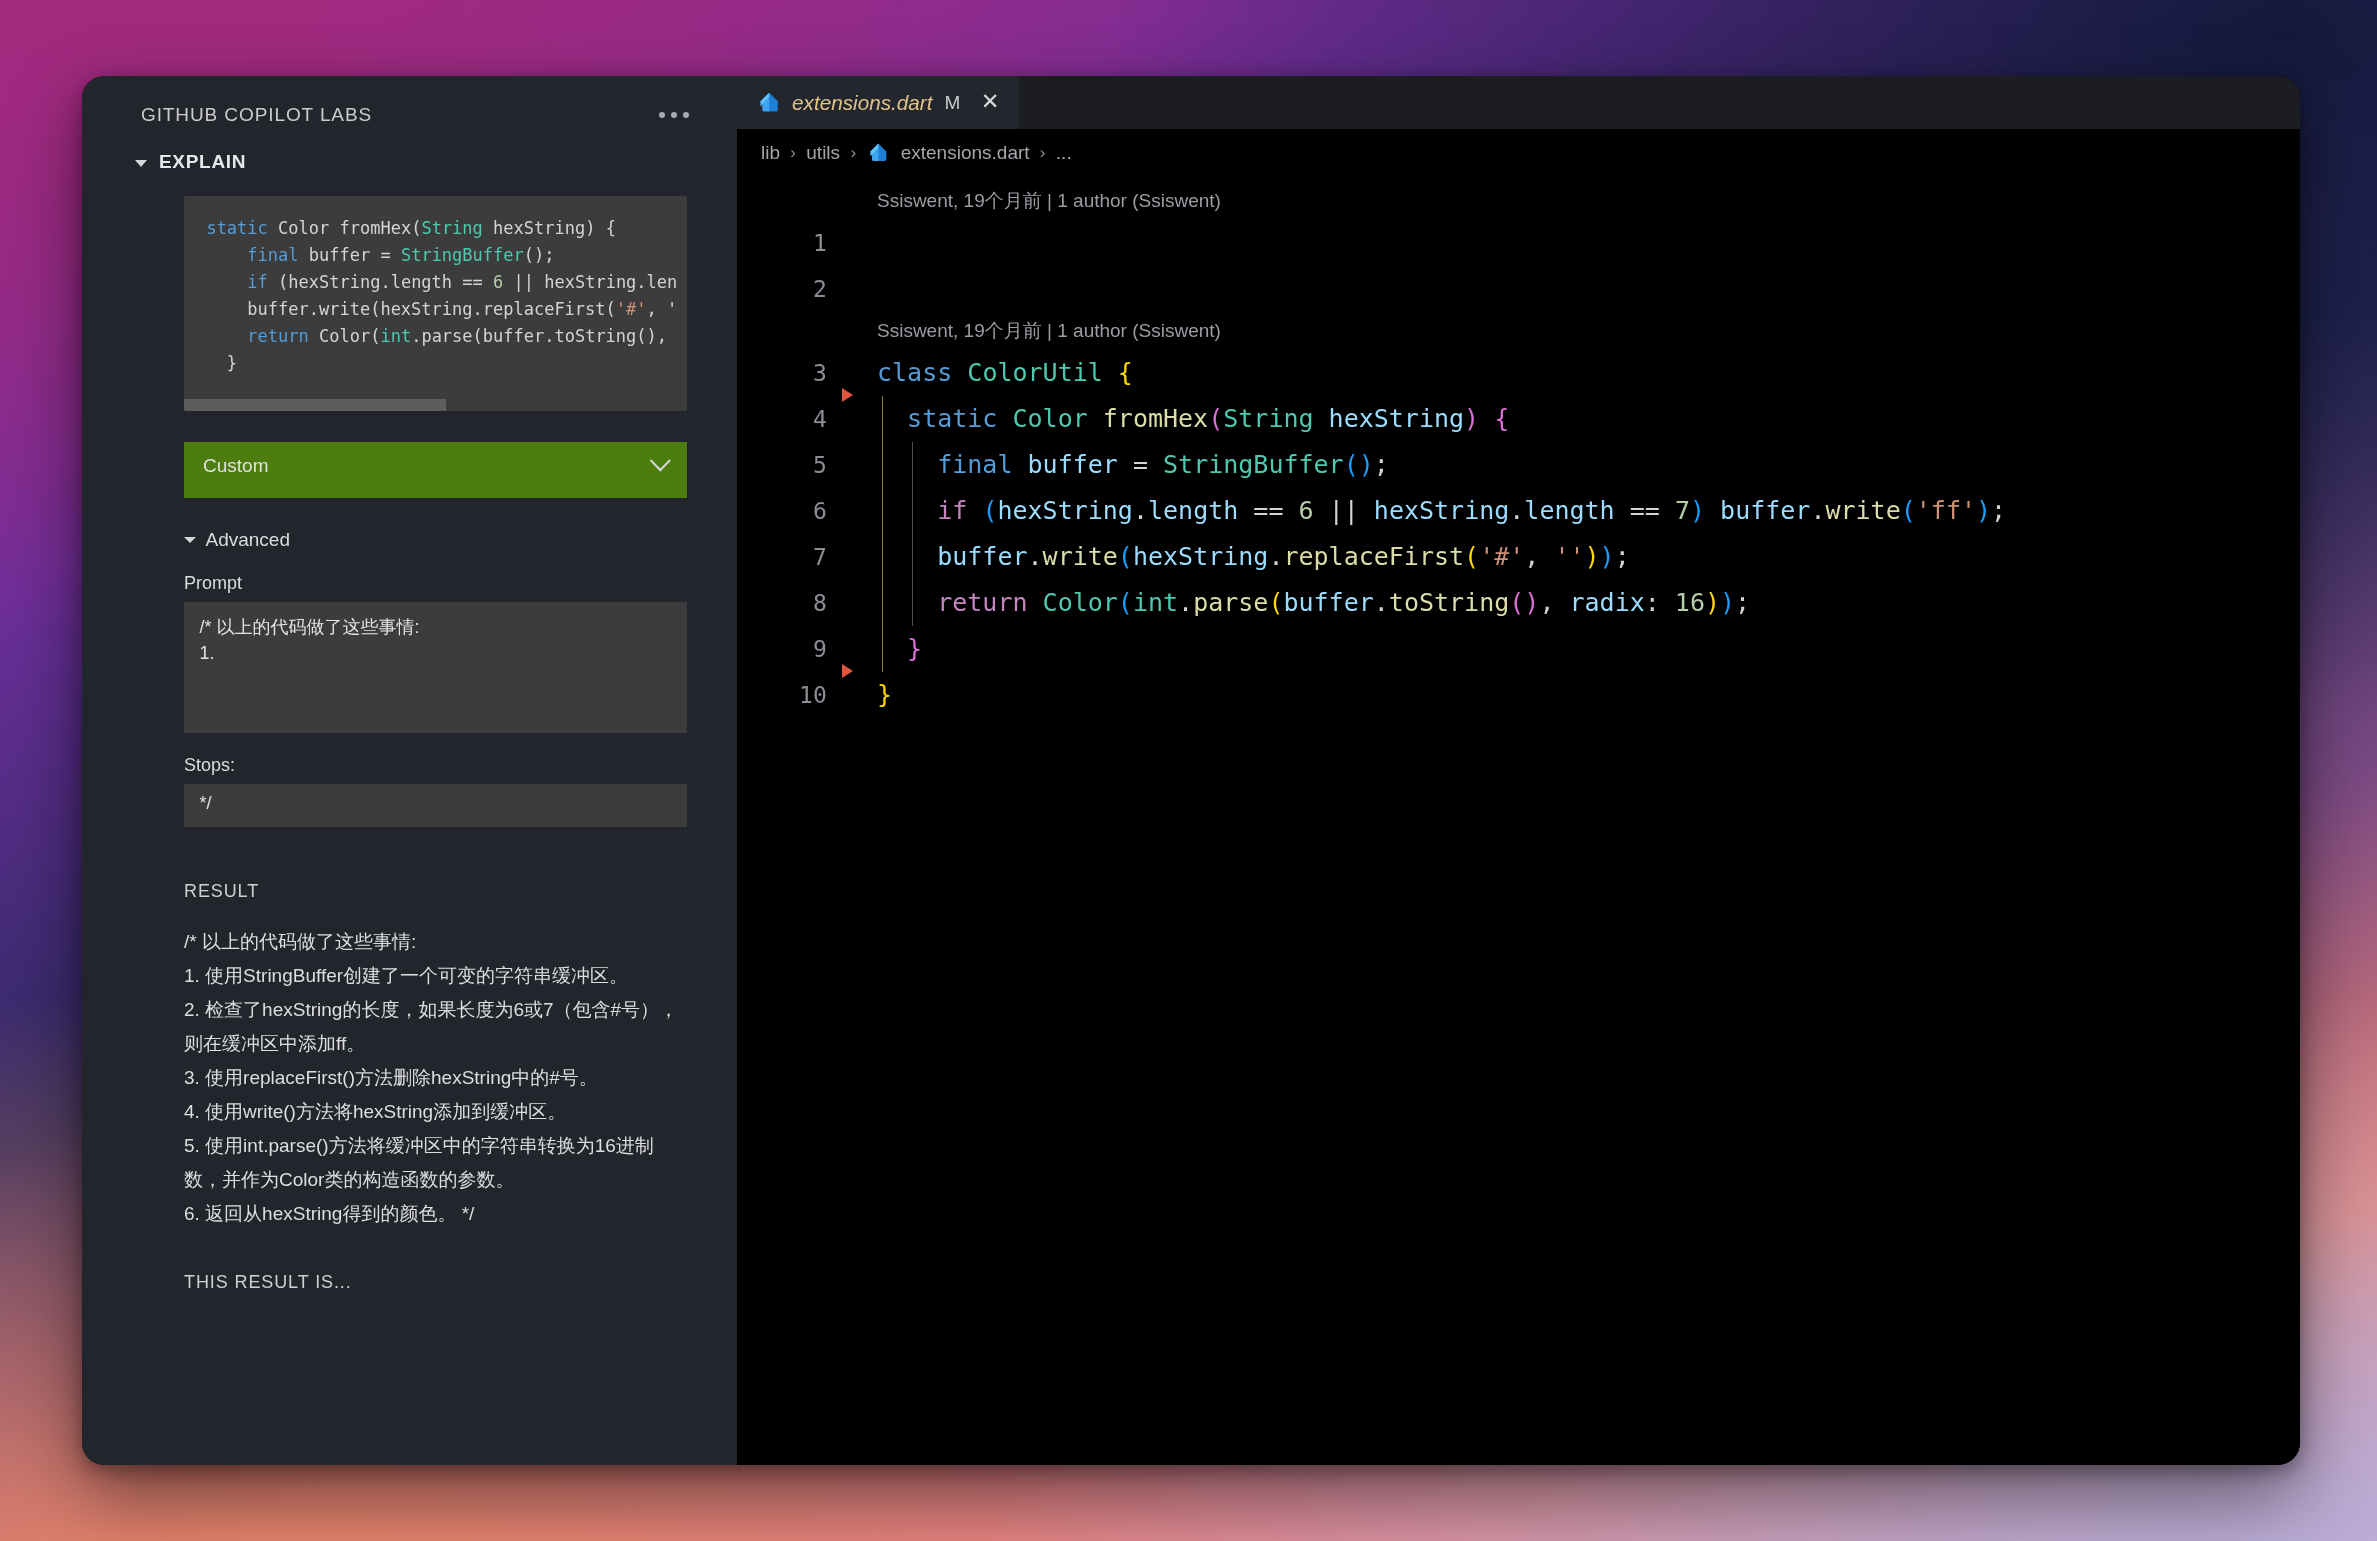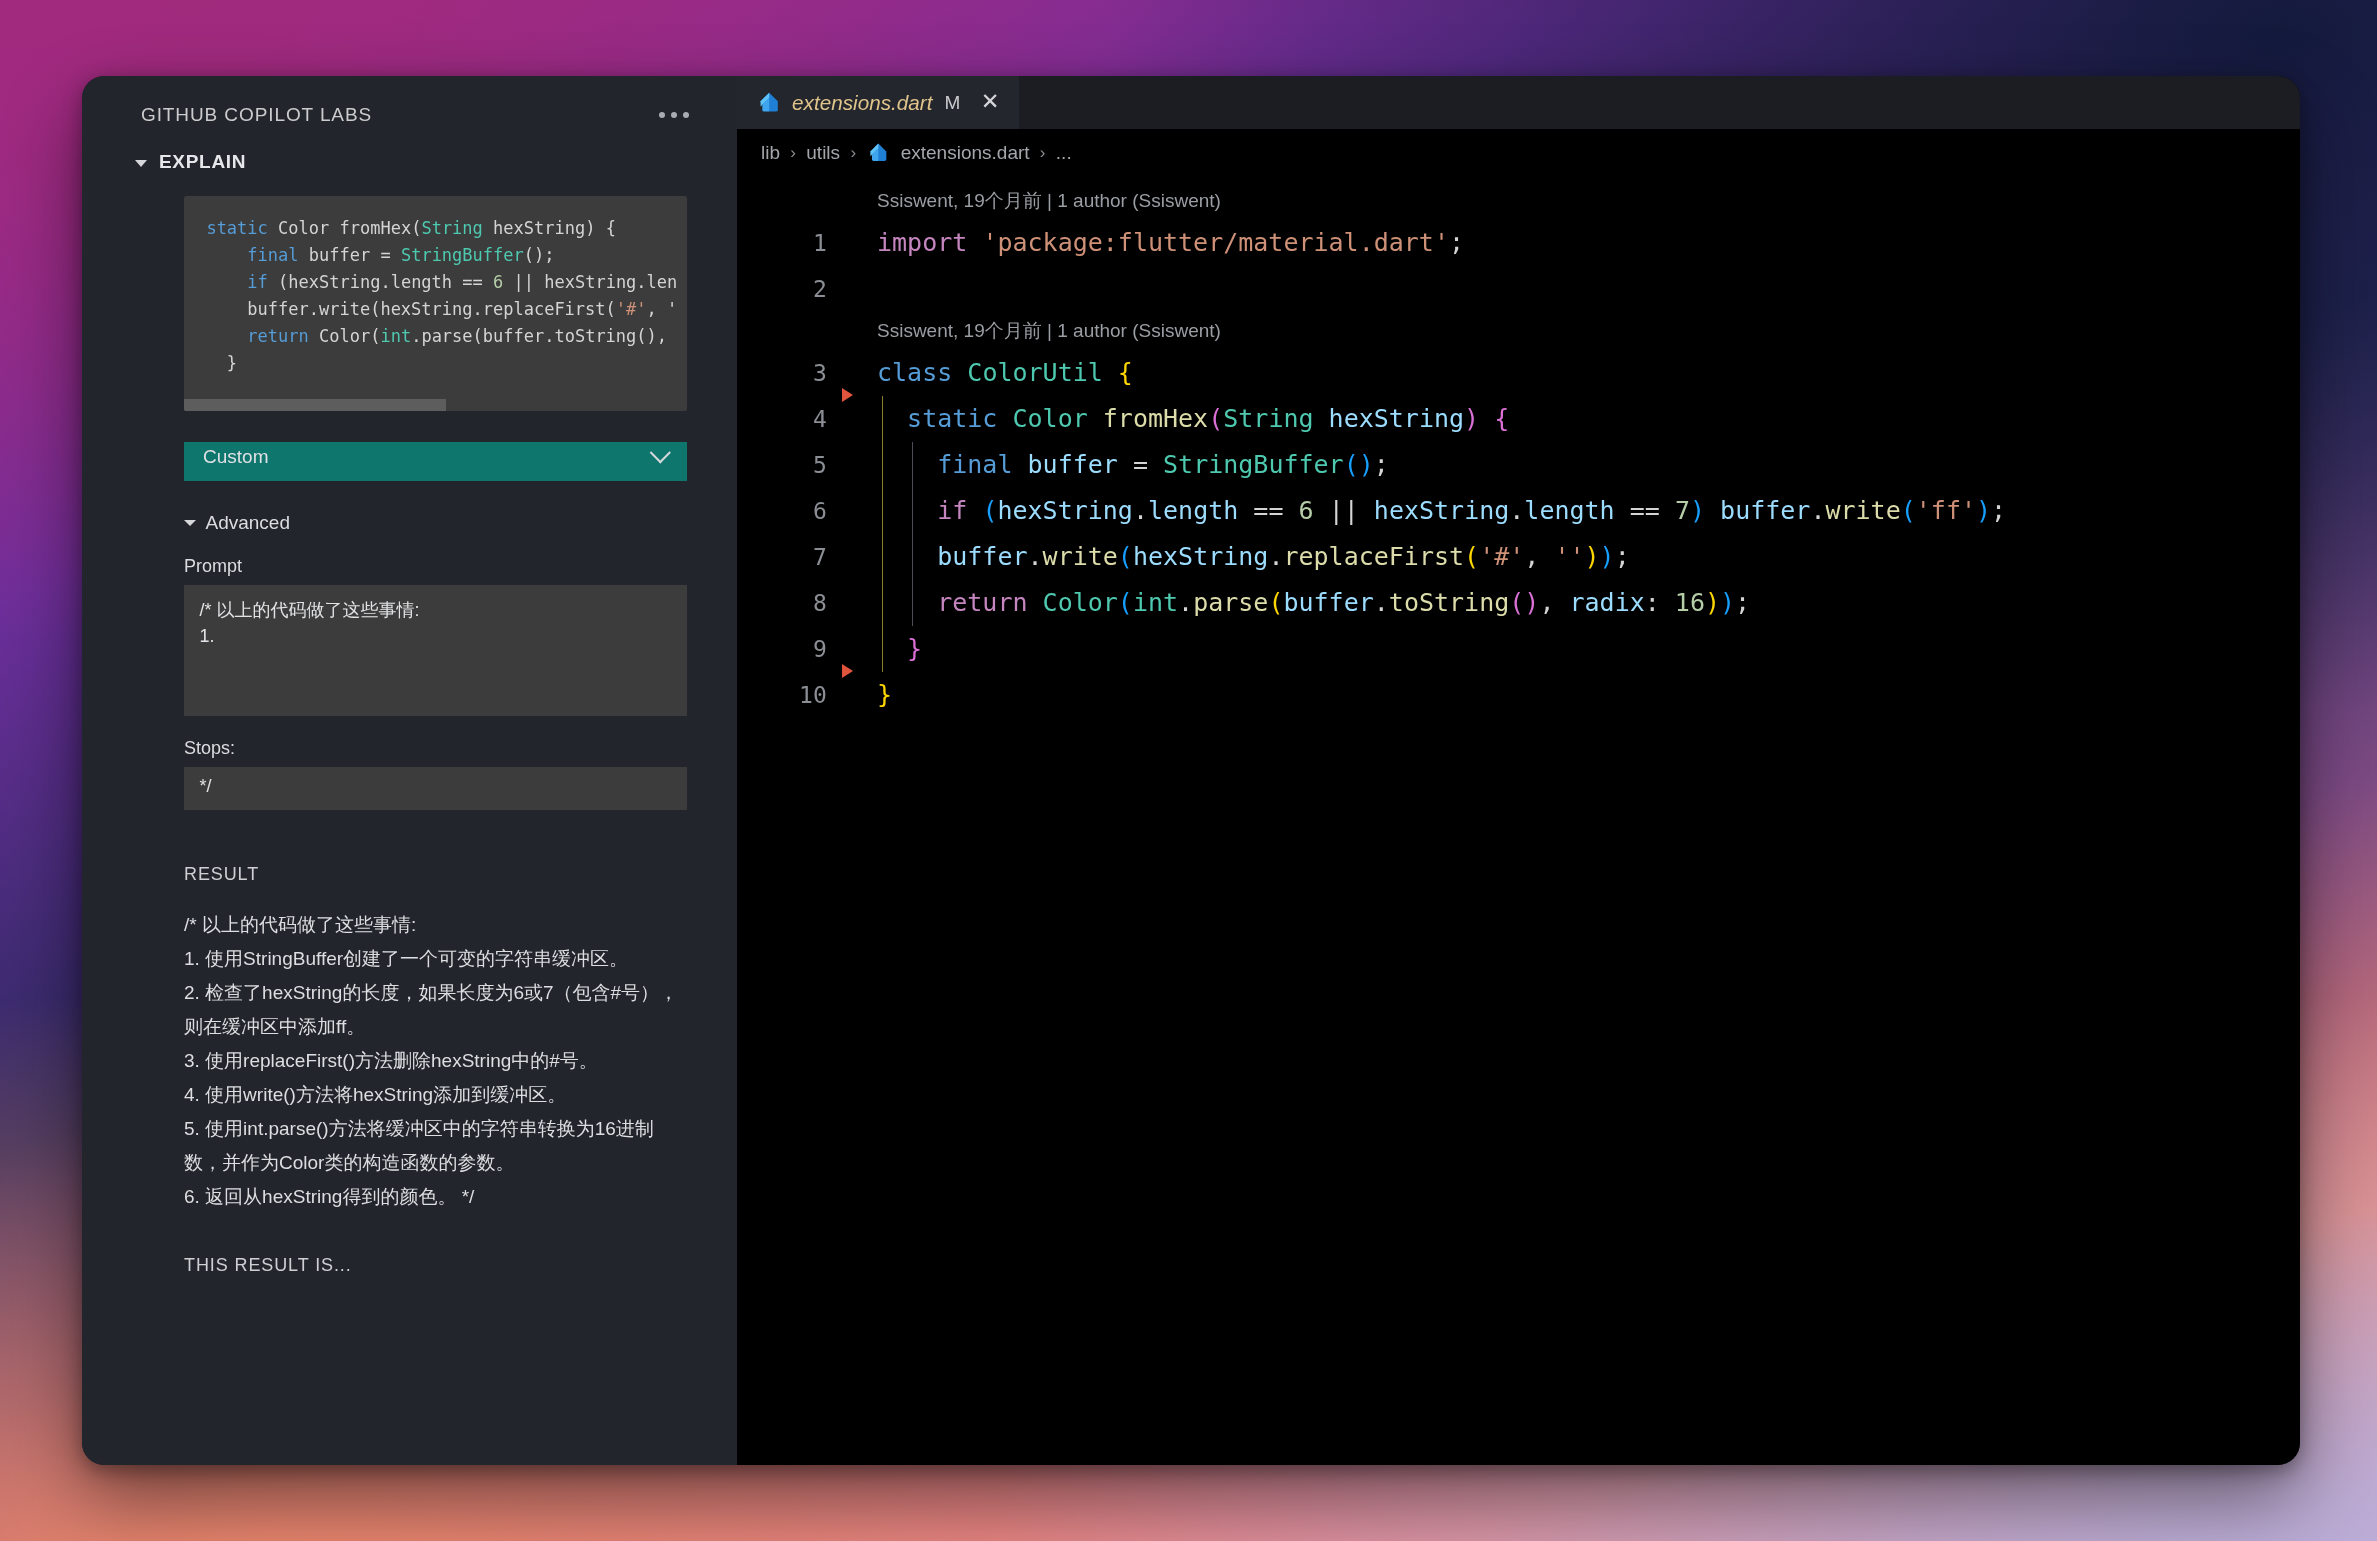--- a/index.html
+++ b/index.html
@@ -155,22 +155,22 @@
 
   .tk-kw   { color: #569cd6; }
   .tk-type { color: #4ec9b0; }
   .tk-num  { color: #b5cea8; }
   .tk-str  { color: #ce9178; }
   .tk-def  { color: #d4d4d4; }
 
   
   .select-row {
     margin-top: 31px;
-    height: 39px;
-    background: #0f766e;
+    height: 56px;
+    background: #4d7c0f;
     display: flex;
     align-items: center;
     justify-content: space-between;
     padding: 0 19px 8px 19px;
     cursor: pointer;
   }
   .select-row .val {
     font-size: 19px;
     color: #dfe0e3;
   }
@@ -523,21 +523,20 @@
       <span class="bc-item">...</span>
     </div>
 
     <div class="code-area">
 
       <div class="blame">Ssiswent, 19个月前 | 1 author (Ssiswent)</div>
 
       <div class="ln-row">
         <div class="ln-num">1</div>
         <div class="ln-gutter"></div>
-        <div class="ln-code"><span class="k-pink">import</span> <span class="k-str">'package:flutter/material.dart'</span><span class="k-plain">;</span></div>
       </div>
 
       <div class="ln-row">
         <div class="ln-num">2</div>
         <div class="ln-gutter"></div>
         <div class="ln-code"></div>
       </div>
 
       <div class="blame">Ssiswent, 19个月前 | 1 author (Ssiswent)</div>
 

